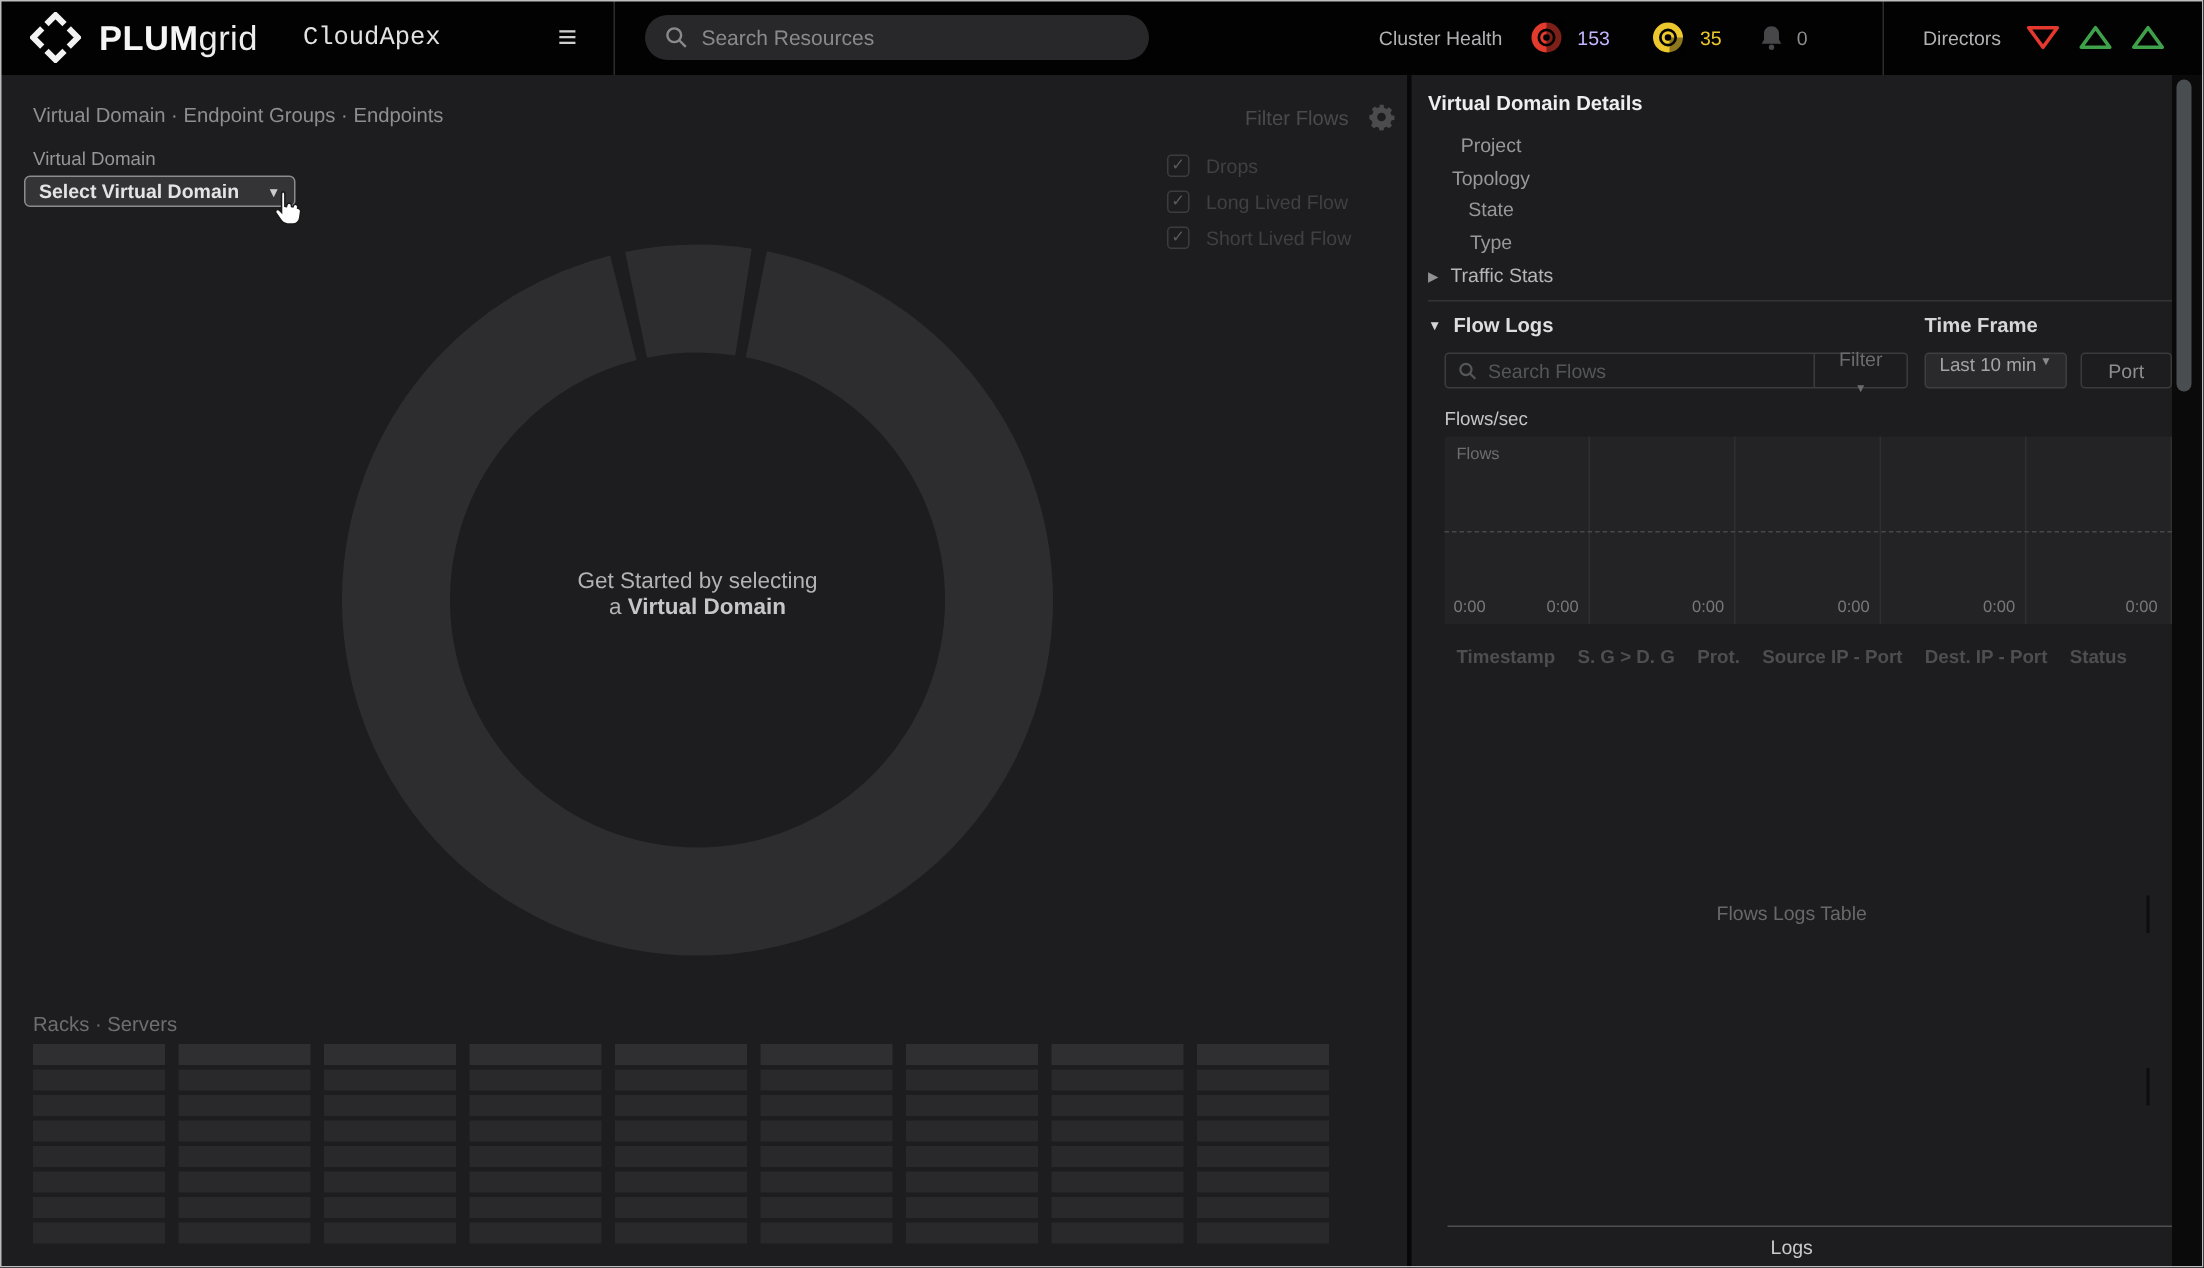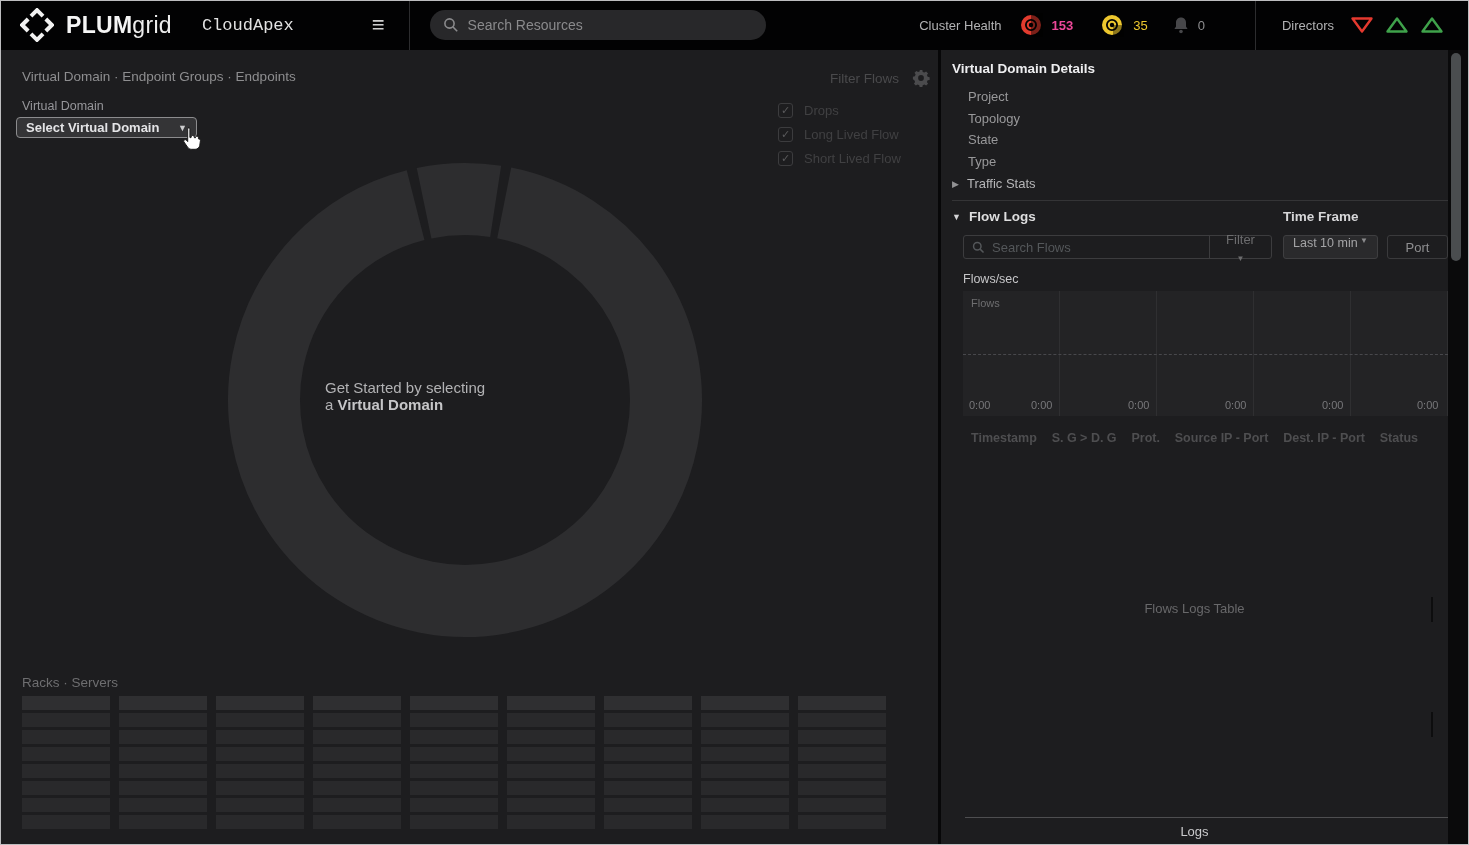--- a/index.html
+++ b/index.html
@@ -30,21 +30,21 @@
     background:#28282a; display:flex; align-items:center; padding:0 13px; gap:9px;
   }
   .search-pill input {
     flex:1; background:transparent; border:none; outline:none;
     color:#cfcfcf; font-size:14px; font-family:inherit;
   }
   .search-pill input::placeholder { color:#8a8a8c; }
   .spacer { flex:1; }
   .cluster-health { display:flex; align-items:center; font-size:13px; color:#b2b2b4; gap:9px; padding-right:26px; }
   .cluster-health .lbl { margin-right:8px; }
-  .count-crit { color:#ec4899; margin-right:18px;font-weight:bold; }
+  .count-crit { color:#c4b5fd; margin-right:18px; }
   .count-warn { color:#edc72e; margin-right:16px; }
   .count-alert { color:#8e8e90; }
   .directors { display:flex; align-items:center; gap:9px; font-size:13px; color:#b2b2b4; padding:0 24px 0 26px; }
   .directors .lbl { margin-right:6px; }
 
   
   .breadcrumb { position:absolute; left:22px; top:69px; font-size:13.5px; color:#8e8e90; cursor:pointer; }
   .vd-label { position:absolute; left:22px; top:99px; font-size:12.5px; color:#96969a; }
   .vd-select {
     position:absolute; left:16px; top:117px; width:181px; height:21px;
@@ -61,37 +61,37 @@
   .check-row { display:flex; align-items:center; gap:11px; height:24px; cursor:pointer; }
   .checkbox {
     width:15px; height:15px; border:1.5px solid #3c3c3e; border-radius:3px;
     display:flex; align-items:center; justify-content:center;
     font-size:11px; color:#5a5a5c; line-height:1;
   }
   .check-row .lbl { font-size:13px; color:#404042; }
 
   .donut-svg { position:absolute; left:225px; top:160px; }
   .donut-text {
-    position:absolute; left:325px; top:379px; width:280px; text-align:left;
+    position:absolute; left:325px; top:379px; width:280px; text-align:center;
     font-size:15px; line-height:17px; color:#b2b2b4;
   }
   .donut-text .bold { font-weight:bold; color:#c6c6c8; }
 
   .racks-label { position:absolute; left:22px; top:675px; font-size:13.5px; color:#6e6e70; }
   .racks { position:absolute; left:22px; top:696px; display:flex; gap:9px; }
   .rack { width:88px; display:flex; flex-direction:column; gap:3px; cursor:pointer; }
   .slat { height:14px; background:#29292b; }
   .slat:first-child { background:#2f2f31; }
 
   .main-divider { position:absolute; left:938px; top:50px; bottom:0; width:3px; background:#070708; }
 
   
   .panel { position:absolute; left:941px; top:50px; right:0; bottom:0; }
   .panel-title { position:absolute; left:11px; top:11px; font-size:13.5px; font-weight:bold; color:#eeeef0; }
-  .fields { position:absolute; left:27px; top:36px; font-size:13px; color:#98989a; line-height:21.5px; }
+  .fields { position:absolute; left:27px; top:36px; font-size:13px; color:#98989a; line-height:21.5px;text-align:center; }
   .traffic-row { position:absolute; left:11px; top:126px; display:flex; align-items:center; gap:8px; cursor:pointer; }
   .traffic-row .tri { font-size:9px; color:#929294; }
   .traffic-row .lbl { font-size:13px; color:#b6b6b8; }
   .h-div1 { position:absolute; left:11px; right:21px; top:150px; height:1px; background:#343436; }
 
   .flowlogs-hdr { position:absolute; left:11px; top:159px; display:flex; align-items:center; gap:8px; cursor:pointer; }
   .flowlogs-hdr .tri { font-size:9px; color:#d4d4d6; }
   .flowlogs-hdr .lbl { font-size:13.5px; font-weight:bold; color:#dededf; }
   .timeframe-lbl { position:absolute; left:342px; top:159px; font-size:13.5px; font-weight:bold; color:#d6d6d8; }
 

